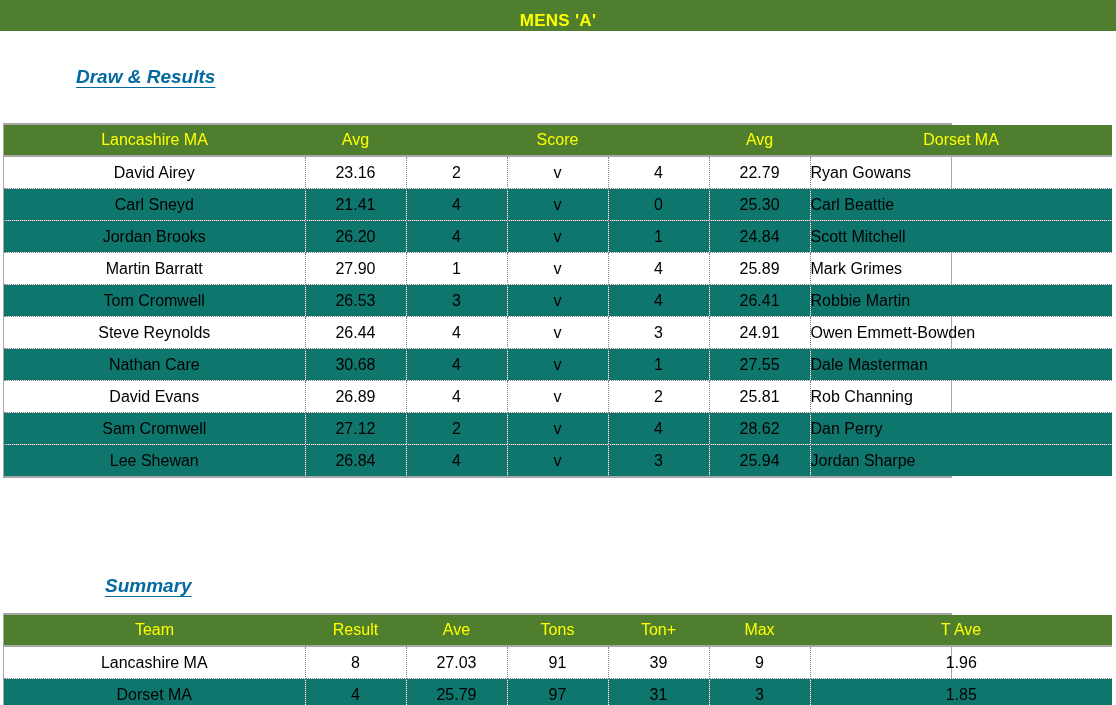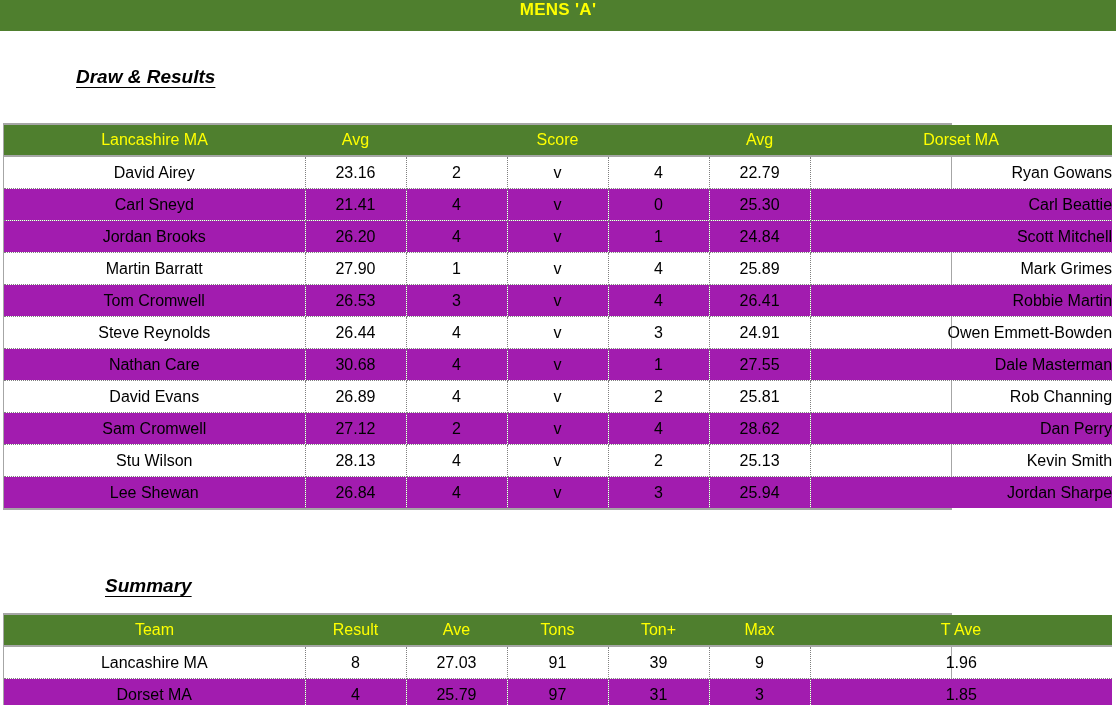--- a/index.html
+++ b/index.html
@@ -18,31 +18,31 @@
   
   .title-bar {
     width: 1116px;
     height: 31px;
     background: #4f7f2e;
     color: #ffff00;
     font-weight: bold;
     font-size: 17px;
     letter-spacing: 0.3px;
     display: flex;
-    align-items: flex-start;
+    align-items: flex-end;
     justify-content: center;
     box-sizing: border-box;
   }
 
   
   .section-heading {
     font-weight: bold;
     font-style: italic;
     font-size: 19px;
-    color: #000000;
+    color: #0369a1;
     text-decoration: underline;
     text-underline-offset: 4px;
     display: inline-block;
     white-space: nowrap;
   }
   .heading-draw {
     position: absolute;
     left: 76px;
     top: 66px;
   }
@@ -95,25 +95,25 @@
     overflow: hidden;
     white-space: nowrap;
   }
   tbody tr:last-child td {
     border-bottom: none;
   }
   tbody td:last-child {
     border-right: none;
   }
   tbody tr.alt td {
-    background: #a21caf;
+    background: #0f766e;
   }
   
   td.col-name-left  { text-align: center; }
-  td.col-name-right { text-align: right; }
+  td.col-name-right { text-align: left; }
 
   
   .c-name   { width: 301px; }
   .c-avg    { width: 101px; }
   .c-sc     { width: 101px; }
   .c-v      { width: 101px; }
   .c-sc2    { width: 101px; }
   .c-avg2   { width: 101px; }
   .c-name2  { width: 302px; }
 </style>
@@ -220,29 +220,20 @@
           <td class="col-name-right">Rob Channing</td>
         </tr>
         <tr class="alt">
           <td class="col-name-left">Sam Cromwell</td>
           <td>27.12</td>
           <td>2</td>
           <td>v</td>
           <td>4</td>
           <td>28.62</td>
           <td class="col-name-right">Dan Perry</td>
-        </tr>
-        <tr>
-          <td class="col-name-left">Stu Wilson</td>
-          <td>28.13</td>
-          <td>4</td>
-          <td>v</td>
-          <td>2</td>
-          <td>25.13</td>
-          <td class="col-name-right">Kevin Smith</td>
         </tr>
         <tr class="alt">
           <td class="col-name-left">Lee Shewan</td>
           <td>26.84</td>
           <td>4</td>
           <td>v</td>
           <td>3</td>
           <td>25.94</td>
           <td class="col-name-right">Jordan Sharpe</td>
         </tr>

